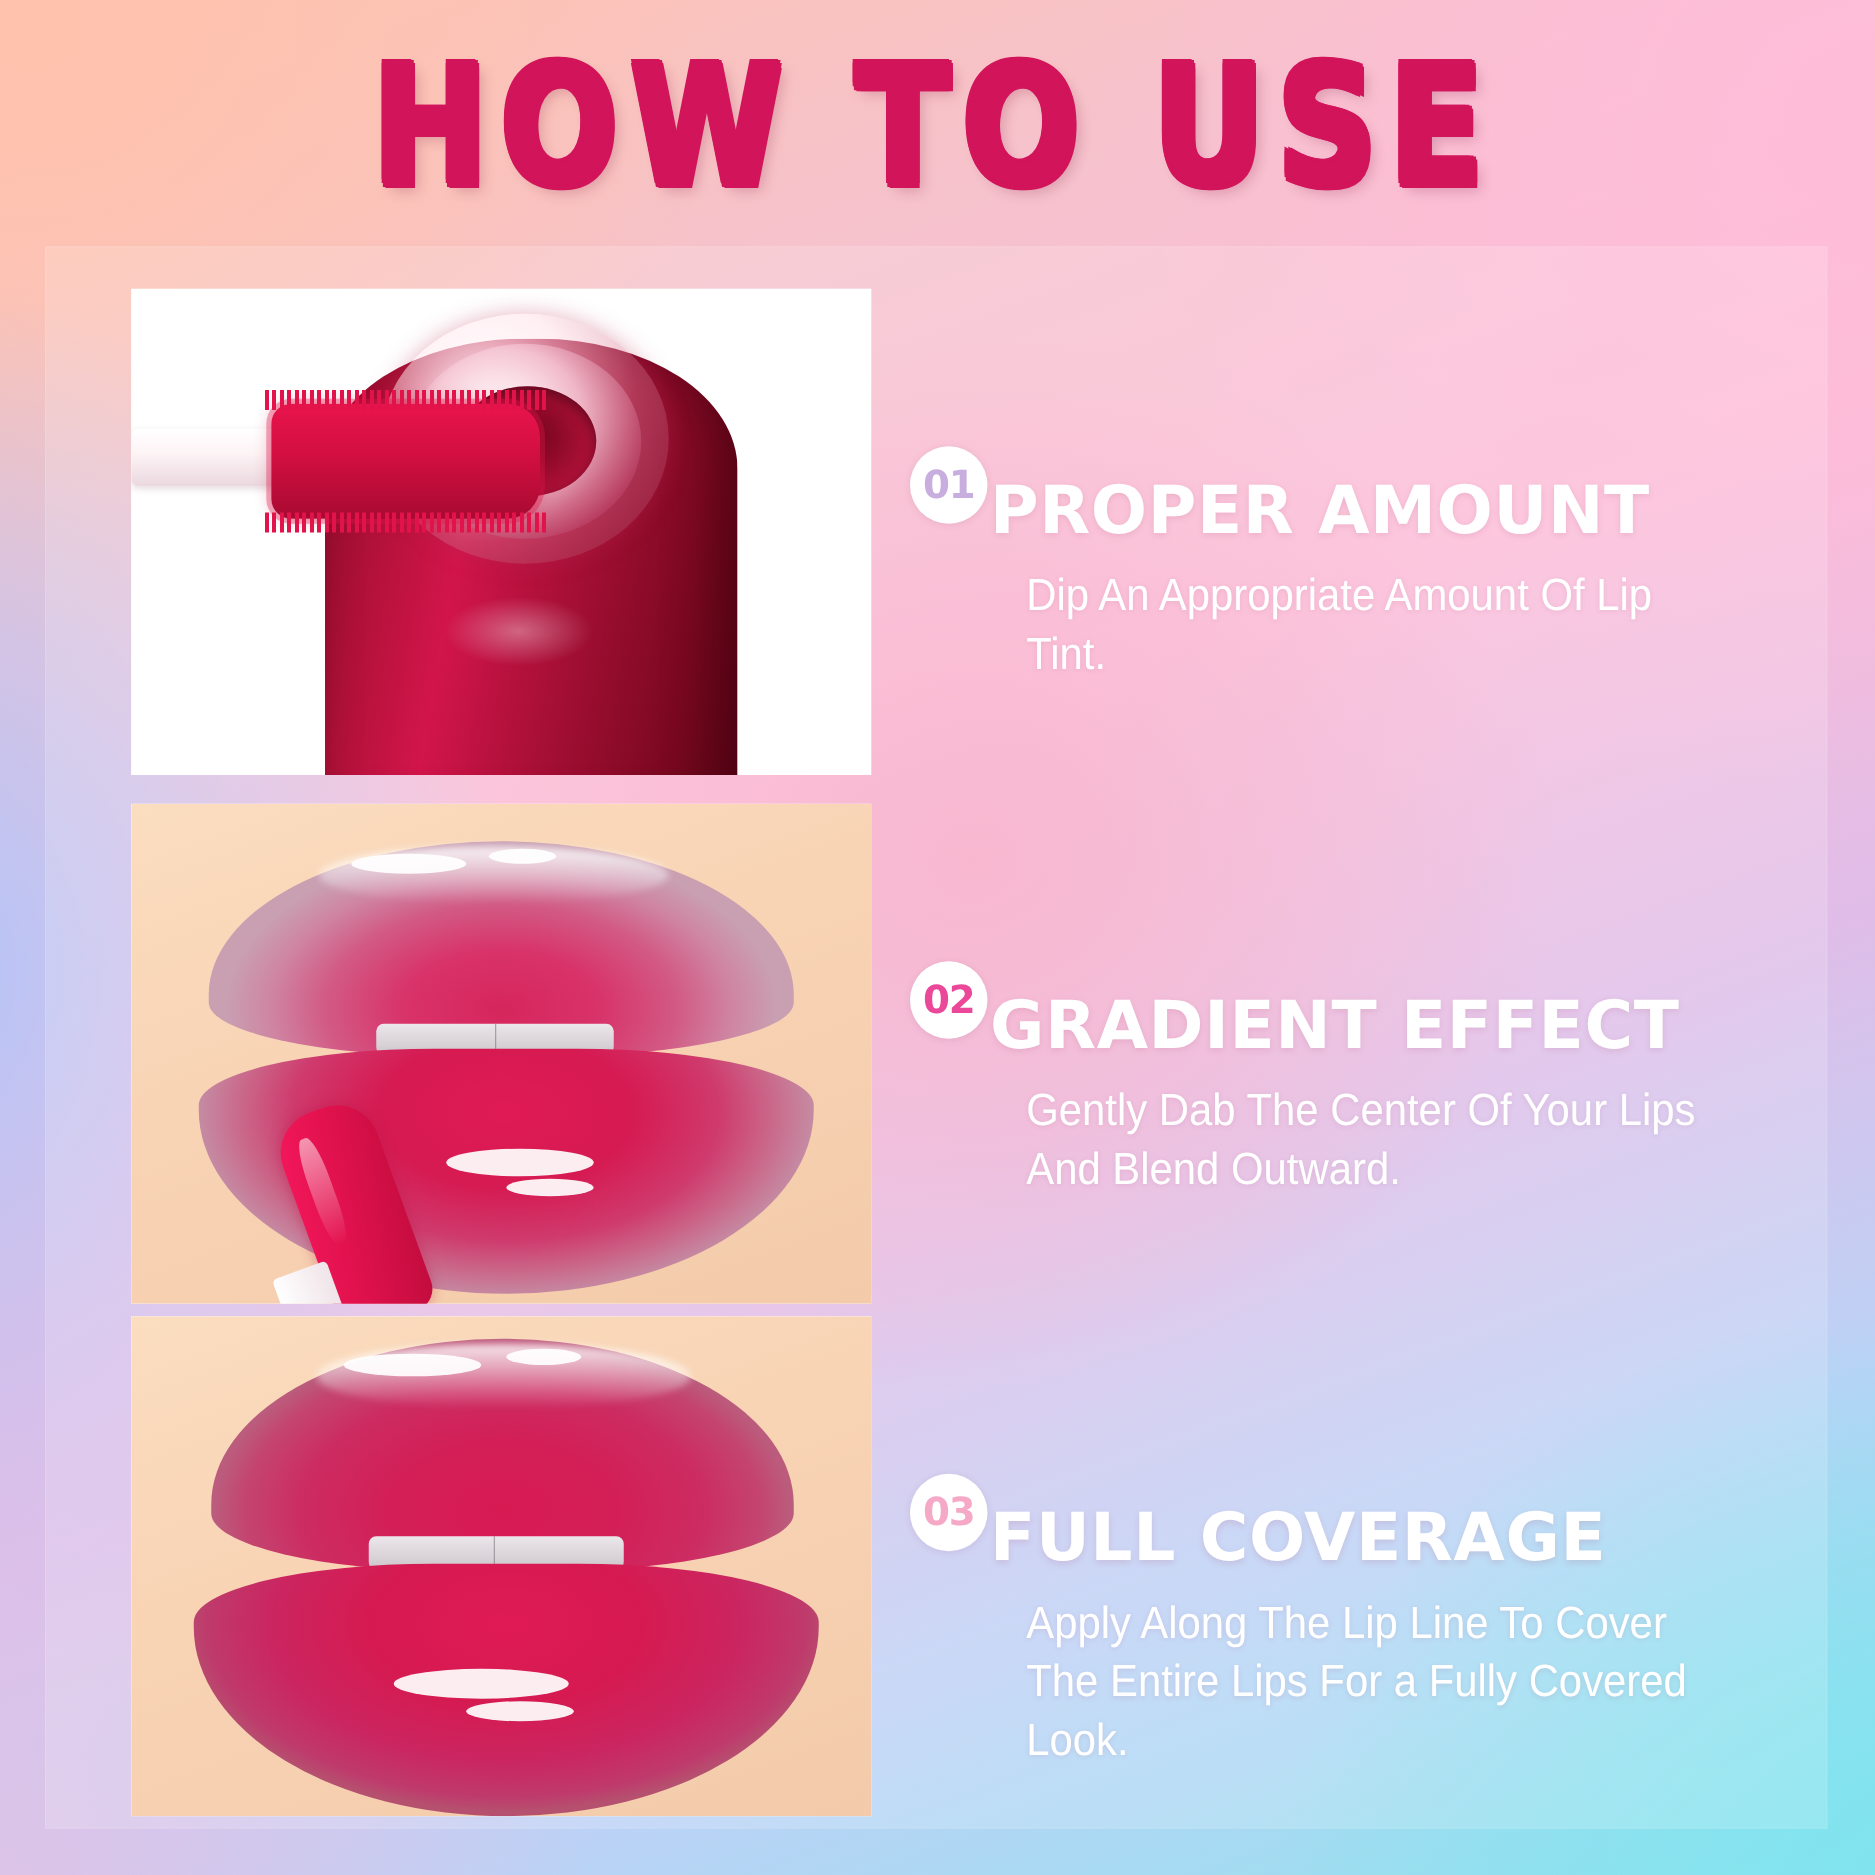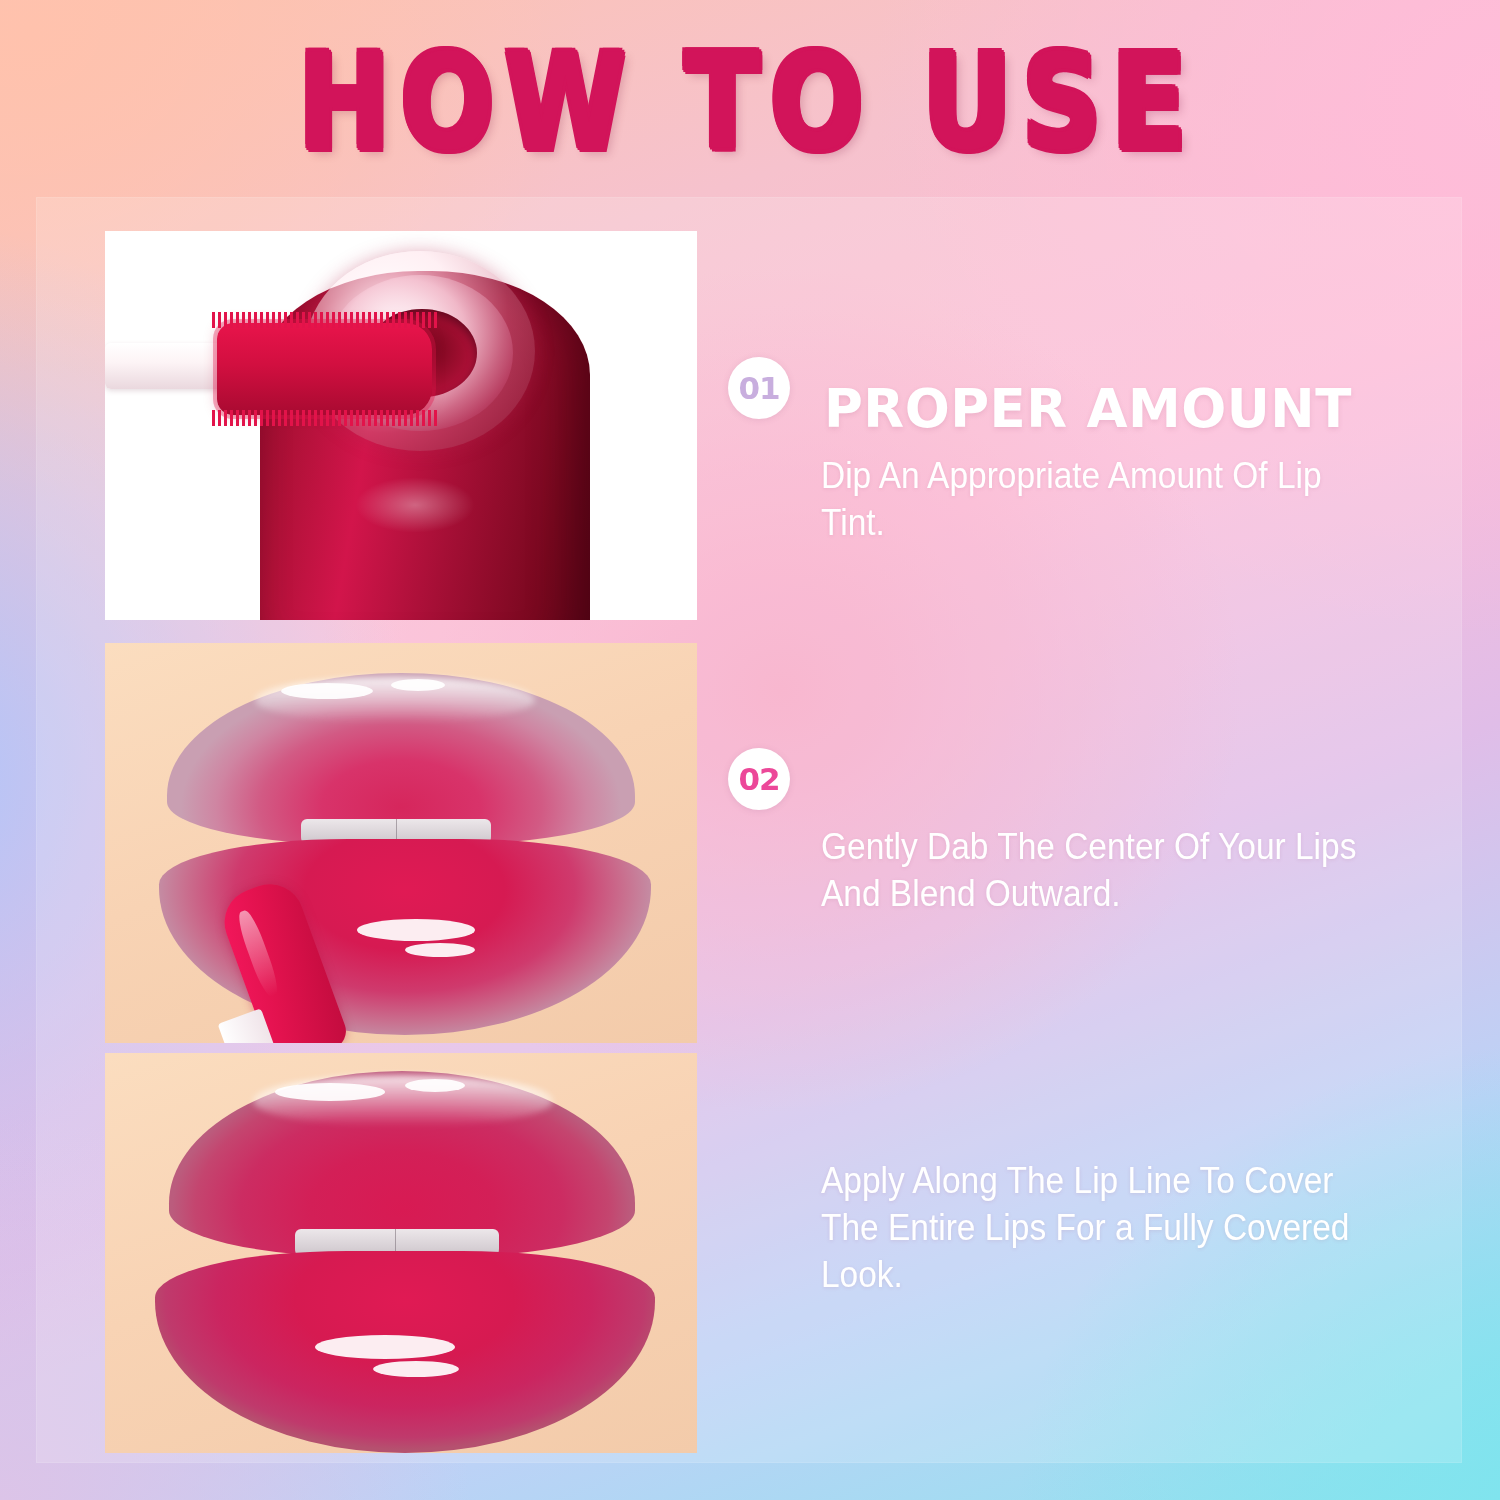--- a/index.html
+++ b/index.html
@@ -188,21 +188,21 @@
 
   
   .step{
     position:absolute;left:728px;width:700px;
   }
   #step-1{top:336px;}
   #step-2{top:748px;}
   #step-3{top:1158px;}
 
   .step-head{
-    display:flex;align-items:center;gap:34px;
+    display:flex;align-items:center;gap:2px;
     margin:0 0 14px 0;
   }
   .badge{
     flex:0 0 auto;
     width:62px;height:62px;border-radius:50%;
     background:#ffffff;
     display:flex;align-items:center;justify-content:center;
     font-family:"DejaVu Sans",sans-serif;
     font-weight:700;
     font-size:31px;
@@ -305,19 +305,24 @@
   <div class="step-head">
     <div class="badge" id="badge-1">01</div>
     <div class="step-title">PROPER AMOUNT</div>
   </div>
   <p class="step-body">Dip An Appropriate Amount Of Lip Tint.</p>
 </div>
 
 <div class="step" id="step-2">
   <div class="step-head">
     <div class="badge" id="badge-2">02</div>
+    <div class="step-title">GRADIENT EFFECT</div>
   </div>
   <p class="step-body">Gently Dab The Center Of Your Lips And Blend Outward.</p>
 </div>
 
 <div class="step" id="step-3">
+  <div class="step-head">
+    <div class="badge" id="badge-3">03</div>
+    <div class="step-title">FULL COVERAGE</div>
+  </div>
   <p class="step-body">Apply Along The Lip Line To Cover The Entire Lips For a Fully Covered Look.</p>
 </div>
 
 </body></html>

